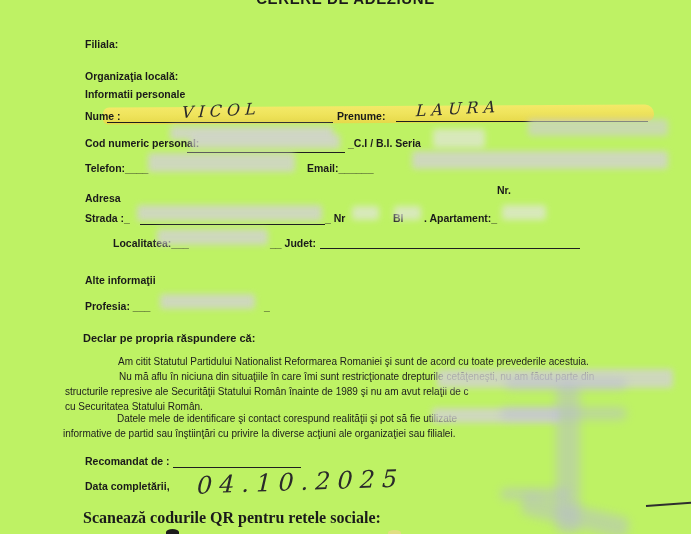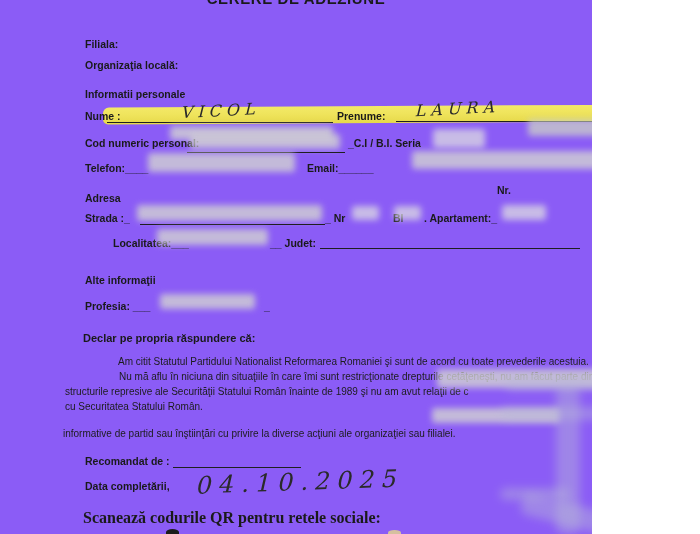--- a/index.html
+++ b/index.html
@@ -1,18 +1,18 @@
 <!DOCTYPE html>
 <html><head>
 <meta charset="utf-8">
 <style>
   html,body{margin:0;padding:0;background:#ffffff;}
   .page{
-    position:relative;width:592px;height:534px;overflow:hidden;
-    background:#8b5cf6;font-family:"Liberation Sans",sans-serif;color:#1a1a1a;
+    position:relative;width:691px;height:534px;overflow:hidden;
+    background:#bef264;font-family:"Liberation Sans",sans-serif;color:#1a1a1a;
   }
   .title{
     position:absolute;top:-10px;left:0;right:0;text-align:center;
     font-weight:bold;font-size:15px;letter-spacing:.6px;white-space:nowrap;
   }
   .lbl{position:absolute;font-weight:bold;font-size:10.5px;white-space:nowrap;}
   .body-line{position:absolute;font-size:10px;white-space:nowrap;color:#1c1c1c;}
   .uline{position:absolute;height:0;border-top:1.5px solid #1f1f1f;}
   .uline.thin{border-top-width:1.2px;}
   .hl{
@@ -34,21 +34,21 @@
   .icon-frag{position:absolute;border-radius:50% 50% 0 0;}
 </style>
 </head>
 <body>
 
 <div class="page">
 
   <div class="title">CERERE DE ADEZIUNE</div>
 
   <div class="lbl" style="left:85px;top:38px;">Filiala:</div>
-  <div class="lbl" style="left:85px;top:59px;text-align:center;">Organizaţia locală:</div>
+  <div class="lbl" style="left:85px;top:70px;text-align:center;">Organizaţia locală:</div>
 
   <div class="lbl" style="left:85px;top:88px;">Informatii personale</div>
 
   <div class="hl"></div>
 
   <div class="lbl" style="left:85px;top:110px;text-align:right;">Nume :</div>
   <div class="uline" style="left:107px;top:122px;width:226px;"></div>
   <div class="hand hand-name" style="left:182px;top:101px;">VICOL</div>
 
   <div class="lbl" style="left:337px;top:110px;">Prenume:</div>
@@ -92,20 +92,21 @@
   <div class="blur" style="left:160px;top:294px;width:95px;height:15px;"></div>
   <div class="lbl" style="left:264px;top:300px;">_</div>
 
   <div class="lbl" style="left:83px;top:332px;font-size:11px;">Declar pe propria răspundere că:</div>
   <div class="body-line" style="left:119px;top:371px;">Nu mă aflu în niciuna din situaţiile în care îmi sunt restricţionate drepturile cetăţeneşti, nu am făcut parte din</div>
   <div class="body-line" style="left:118px;top:356px;">Am citit Statutul Partidului Nationalist Reformarea Romaniei şi sunt de acord cu toate prevederile acestuia.</div>
   <div class="body-line" style="left:65px;top:386px;">structurile represive ale Securităţii Statului Român înainte de 1989 şi nu am avut relaţii de c</div>
   <div class="body-line" style="left:65px;top:401px;">cu Securitatea Statului Român.</div>
   <div class="blur" style="left:437px;top:369px;width:236px;height:19px;"></div>
 
+  <div class="body-line" style="left:117px;top:413px;">Datele mele de identificare şi contact corespund realităţii şi pot să fie utilizate</div>
   <div class="blur" style="left:432px;top:408px;width:128px;height:15px;"></div>
   <div class="body-line" style="left:63px;top:428px;">informative de partid sau înştiinţări cu privire la diverse acţiuni ale organizaţiei sau filialei.</div>
 
   <div class="lbl" style="left:85px;top:455px;">Recomandat de :</div>
   <div class="uline" style="left:173px;top:467px;width:128px;"></div>
 
   <div class="lbl" style="left:85px;top:480px;">Data completării,</div>
   <div class="hand hand-date" style="left:197px;top:468px;">04.10.2025</div>
 
   <div class="lbl" style="left:83px;top:509px;font-size:16px;font-family:Liberation Serif, serif;">Scanează codurile QR pentru retele sociale:</div>

